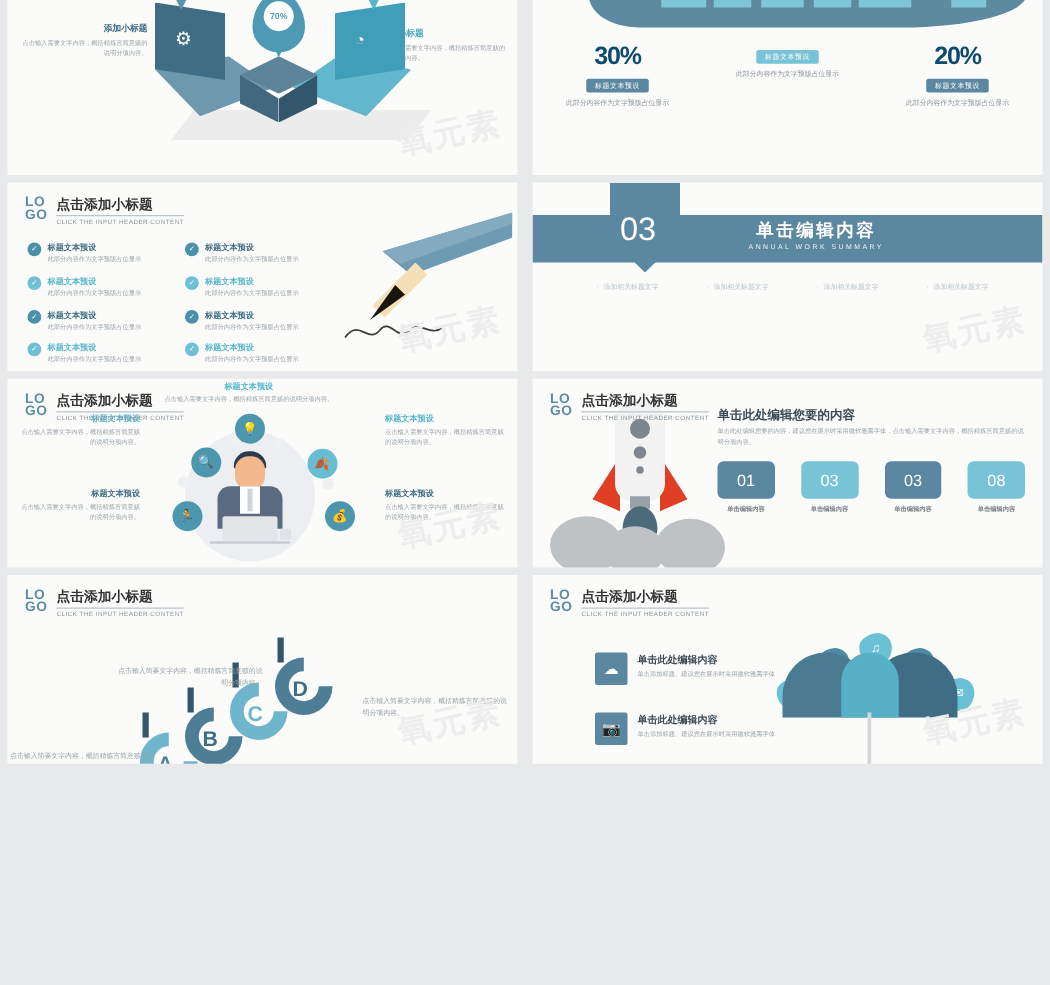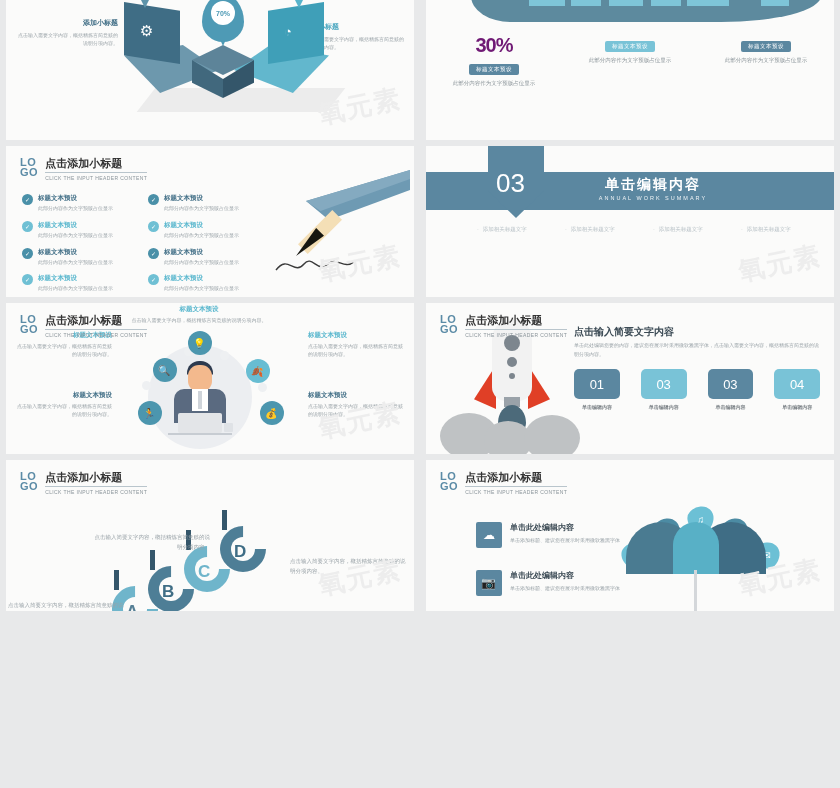--- a/index.html
+++ b/index.html
@@ -72,21 +72,21 @@
   .cap-t.lt{color:#4ba7c0;}
   .cap-b{font-size:5px;color:#9aa3a8;line-height:1.6;}
 
   
   .plane{position:absolute;left:45px;top:-30px;width:350px;height:52px;}
   .plane-body{position:absolute;inset:0;background:#5d8a9e;
      border-radius:60px 110px 100px 40px/26px 26px 26px 26px;}
   .plane-win{position:absolute;top:16px;height:20px;background:#7ec5d8;}
   .stats{position:absolute;left:0;right:0;top:34px;display:flex;}
   .stat{flex:1;text-align:center;}
-  .stat .num{font-size:20px;font-weight:bold;color:#701a75;letter-spacing:-1px;}
+  .stat .num{font-size:20px;font-weight:bold;color:#0c4a6e;letter-spacing:-1px;}
   .stat.mid .num{color:#79c3d7;}
   .badge{display:inline-block;background:#5b87a0;color:#fff;font-size:5.5px;padding:2px 7px;
      border-radius:2px;margin:4px 0 5px;letter-spacing:.5px;}
   .stat.mid .badge{background:#79c3d7;}
   .stat .desc{font-size:5.5px;color:#8e979c;}
 
   
   .cols{position:absolute;left:16px;top:48px;right:10px;display:flex;gap:18px;}
   .col{width:108px;}
   .ci{display:flex;margin-bottom:8px;}
@@ -238,20 +238,21 @@
       <div class="stat">
         <div class="num">30%</div>
         <div class="badge">标题文本预设</div>
         <div class="desc">此部分内容作为文字预版占位显示</div>
       </div>
       <div class="stat mid">
         <div class="badge">标题文本预设</div>
         <div class="desc">此部分内容作为文字预版占位显示</div>
       </div>
       <div class="stat">
+        <div class="num">20%</div>
         <div class="badge">标题文本预设</div>
         <div class="desc">此部分内容作为文字预版占位显示</div>
       </div>
     </div>
   </div>
 
   <div class="slide">
     <div class="hdr">
       <div class="logo">
         <span>LO</span>
@@ -427,37 +428,37 @@
       <div class="rk-body"></div>
       <div class="rk-w" style="left:38px;top:16px;width:16px;height:16px;"></div>
       <div class="rk-w" style="left:41px;top:38px;width:10px;height:10px;"></div>
       <div class="rk-w" style="left:43px;top:54px;width:6px;height:6px;"></div>
       <div class="rk-noz"></div>
       <div class="rk-fire"></div>
     </div>
     <div class="cloud" style="left:14px;top:110px;width:58px;height:46px;"></div>
     <div class="cloud" style="left:58px;top:118px;width:48px;height:40px;"></div>
     <div class="cloud" style="left:98px;top:112px;width:56px;height:46px;"></div>
-    <div class="r6-ttl">点击输入简要文字内容</div>
+    <div class="r6-ttl">单击此处编辑您要的内容</div>
     <div class="r6-sub">单击此处编辑您要的内容，建议您在展示时采用微软雅黑字体，点击输入需要文字内容，概括精炼言简意赅的说明分项内容。</div>
     <div class="nums">
       <div class="nb">
         <div class="sq">01</div>
         <div class="cap">单击编辑内容</div>
       </div>
       <div class="nb lt">
         <div class="sq">03</div>
         <div class="cap">单击编辑内容</div>
       </div>
       <div class="nb">
         <div class="sq">03</div>
         <div class="cap">单击编辑内容</div>
       </div>
       <div class="nb lt">
-        <div class="sq">04</div>
+        <div class="sq">08</div>
         <div class="cap">单击编辑内容</div>
       </div>
     </div>
   </div>
 
   <div class="slide">
     <div class="hdr">
       <div class="logo">
         <span>LO</span>
         <span>GO</span>

